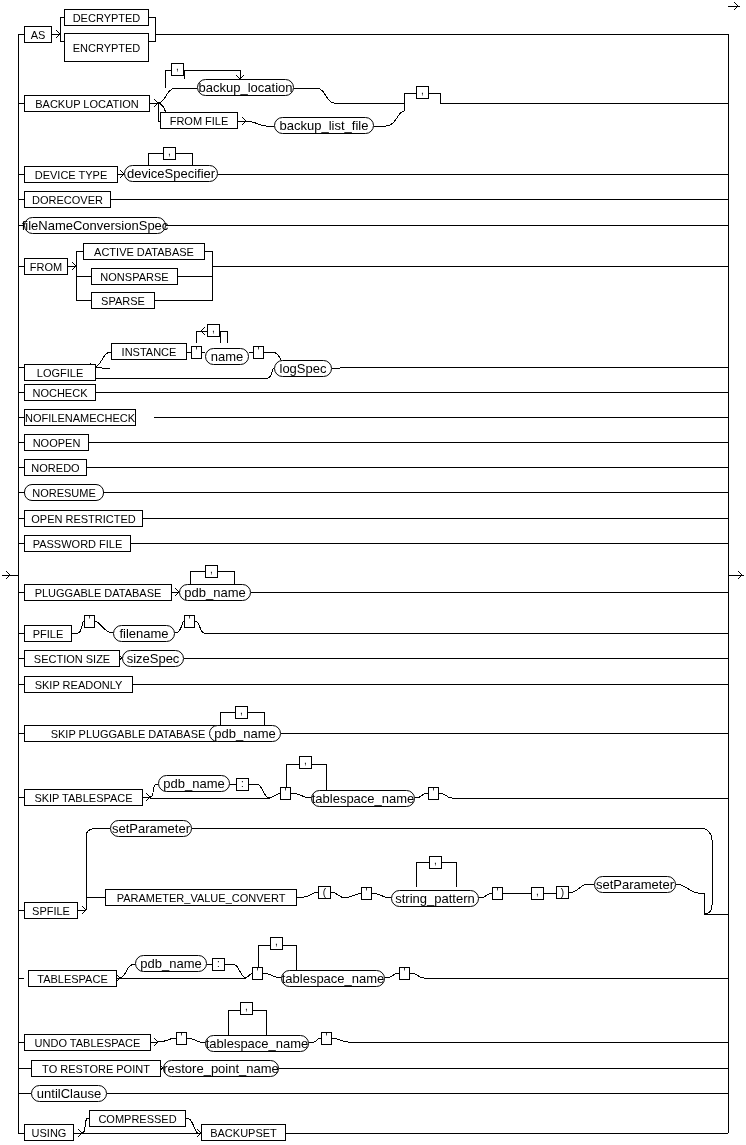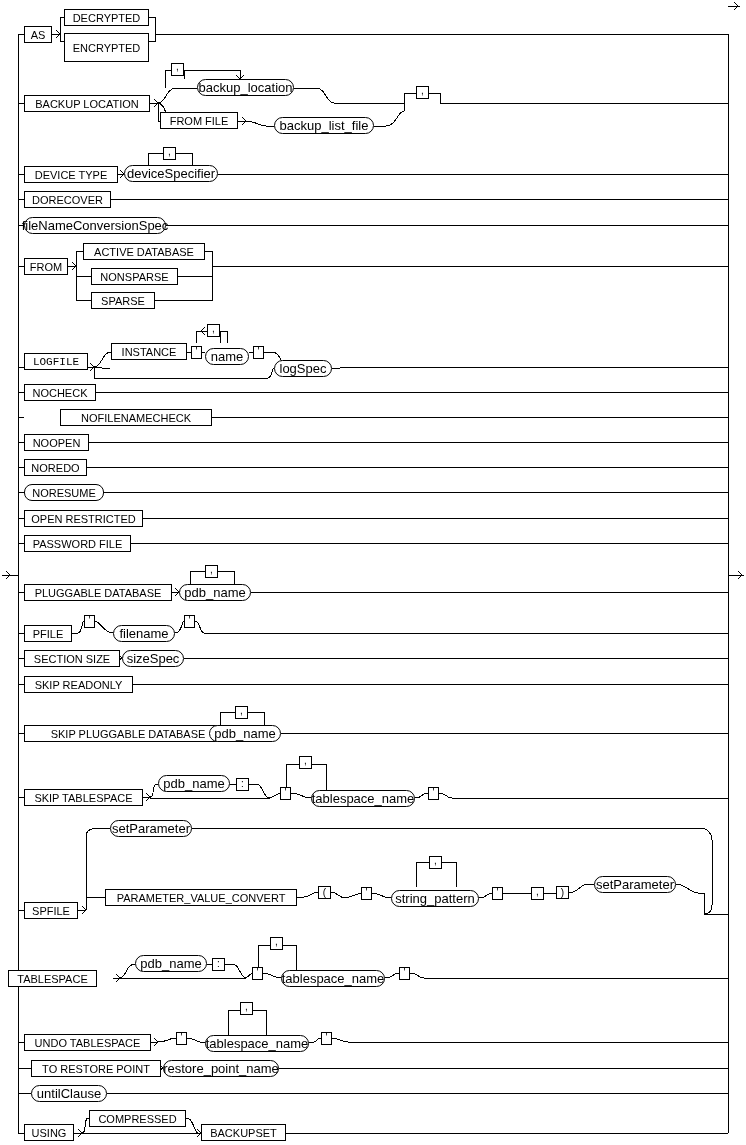--- a/index.html
+++ b/index.html
@@ -267,21 +267,21 @@
   <div class="box" style="left:83px;top:243px;width:122px;height:17px;">
       <span>ACTIVE DATABASE</span>
     </div>
   <div class="box" style="left:91px;top:268px;width:87px;height:17px;">
       <span>NONSPARSE</span>
     </div>
   <div class="box" style="left:91px;top:292px;width:64px;height:17px;">
       <span>SPARSE</span>
     </div>
 
-  <div class="box" style="left:24px;top:353px;width:64px;height:17px;font-family:Liberation Mono, monospace;">
+  <div class="box" style="left:24px;top:364px;width:72px;height:17px;">
       <span>LOGFILE</span>
     </div>
   <div class="box" style="left:111px;top:343px;width:76px;height:17px;">
       <span>INSTANCE</span>
     </div>
   <div class="round" style="left:205px;top:348px;width:44px;height:17px;border-radius:9px;">
       <span>name</span>
     </div>
   <div class="round" style="left:274px;top:360px;width:58px;height:17px;border-radius:9px;">
       <span>logSpec</span>
@@ -292,21 +292,21 @@
   <div class="box" style="left:253px;top:346px;width:11px;height:13px;font-size:10px;">
       <span style="margin-bottom:3px">'</span>
     </div>
   <div class="box" style="left:207px;top:324px;width:13px;height:13px;font-size:10px;">
       <span style="margin-bottom:5px">,</span>
     </div>
 
   <div class="box" style="left:24px;top:384px;width:72px;height:17px;">
       <span>NOCHECK</span>
     </div>
-  <div class="box" style="left:24px;top:409px;width:152px;height:17px;margin-left:36px;">
+  <div class="box" style="left:24px;top:409px;width:112px;height:17px;">
       <span>NOFILENAMECHECK</span>
     </div>
   <div class="box" style="left:24px;top:434px;width:65px;height:17px;">
       <span>NOOPEN</span>
     </div>
   <div class="box" style="left:24px;top:459px;width:63px;height:17px;">
       <span>NOREDO</span>
     </div>
   <div class="box" style="left:24px;top:484px;width:80px;height:17px;border-radius:8px;">
       <span>NORESUME</span>
@@ -411,21 +411,21 @@
   <div class="box" style="left:531px;top:887px;width:13px;height:13px;font-size:10px;">
       <span style="margin-bottom:5px">,</span>
     </div>
   <div class="box" style="left:556px;top:886px;width:13px;height:13px;font-size:10px;">
       <span style="margin-bottom:1px">)</span>
     </div>
   <div class="round" style="left:594px;top:876px;width:82px;height:17px;border-radius:9px;">
       <span>setParameter</span>
     </div>
 
-  <div class="box" style="left:8px;top:970px;width:89px;height:17px;">
+  <div class="box" style="left:28px;top:970px;width:89px;height:17px;">
       <span>TABLESPACE</span>
     </div>
   <div class="round" style="left:135px;top:955px;width:72px;height:17px;border-radius:9px;">
       <span>pdb_name</span>
     </div>
   <div class="box" style="left:212px;top:958px;width:13px;height:13px;font-size:10px;">
       <span style="margin-bottom:2px">:</span>
     </div>
   <div class="round" style="left:281px;top:970px;width:104px;height:17px;border-radius:9px;">
       <span>tablespace_name</span>

